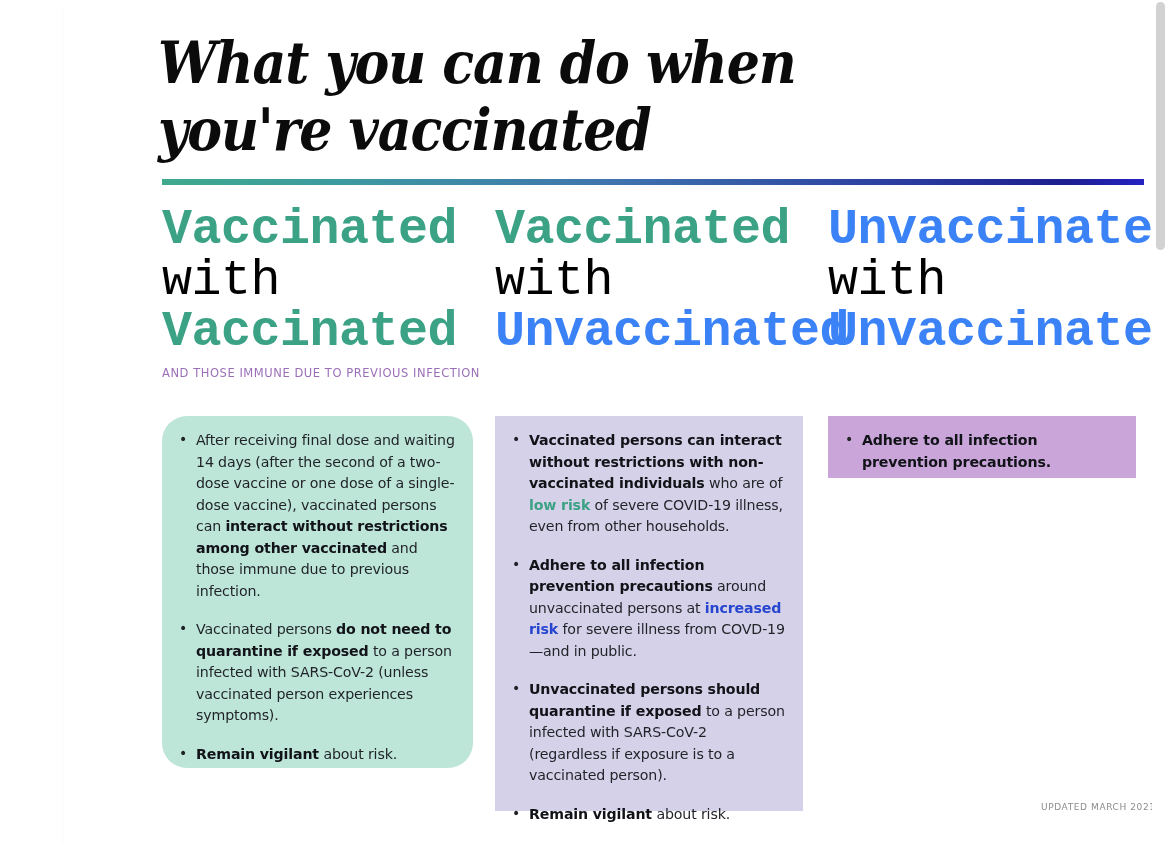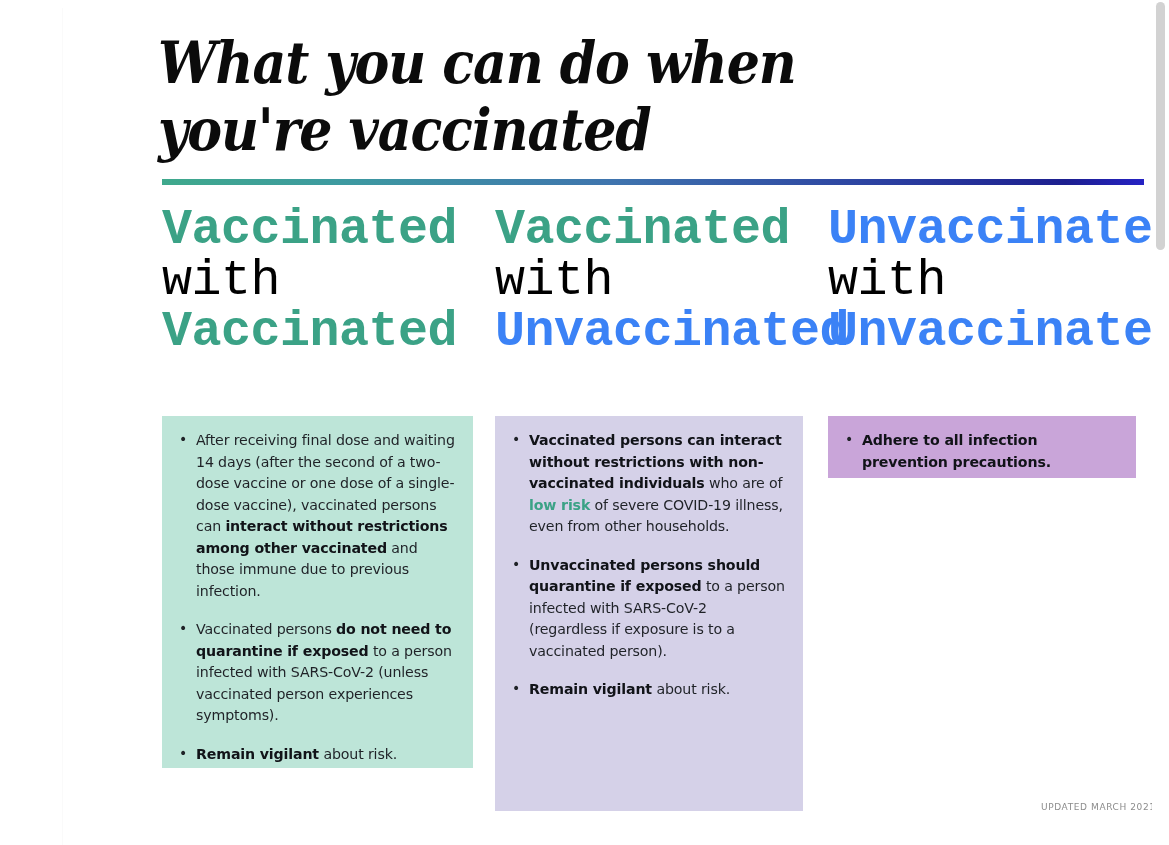--- a/index.html
+++ b/index.html
@@ -119,20 +119,21 @@
 
   
   .panel {
     position: absolute;
     box-sizing: border-box;
     padding: 14px 18px 16px 14px;
   }
   .panel-1 {
     left: 99px; top: 408px; width: 311px; height: 352px;
     background: #bde5d8;
+    border-radius: 25px;
   }
   .panel-2 {
     left: 432px; top: 408px; width: 308px; height: 395px;
     background: #d5d1e8;
   }
   .panel-3 {
     left: 765px; top: 408px; width: 308px; height: 62px;
     background: #c9a5d9;
   }
 
@@ -189,20 +190,21 @@
 you're vaccinated</div>
 
     <div class="rule"></div>
 
     <div class="cols">
 
       <div class="col col-1">
         <div class="head-line head-strong c-green">Vaccinated</div>
         <div class="head-line head-light">with</div>
         <div class="head-line head-strong c-green">Vaccinated</div>
+        <div class="head-note">AND THOSE IMMUNE DUE TO PREVIOUS INFECTION</div>
       </div>
 
       <div class="col col-2">
         <div class="head-line head-strong c-green">Vaccinated</div>
         <div class="head-line head-light">with</div>
         <div class="head-line head-strong c-purple">Unvaccinated</div>
       </div>
 
       <div class="col col-3">
         <div class="head-line head-strong c-purple">Unvaccinated</div>
@@ -223,20 +225,23 @@
           </li>
         </ul>
       </div>
 
       <div class="panel panel-2">
         <ul class="bullets">
           <li>
             <b>Vaccinated persons can interact without restrictions with non-vaccinated individuals</b> who are of <span class="risk-low">low risk</span> of severe COVID-19 illness, even from other households.
           </li>
           <li>
+            <b>Adhere to all infection prevention precautions</b> around unvaccinated persons at <span class="risk-high">increased risk</span> for severe illness from COVD-19—and in public.
+          </li>
+          <li>
             <b>Unvaccinated persons should quarantine if exposed</b> to a person infected with SARS-CoV-2 (regardless if exposure is to a vaccinated person).
           </li>
           <li>
             <b>Remain vigilant</b> about risk.
           </li>
         </ul>
       </div>
 
       <div class="panel panel-3">
         <ul class="bullets">

